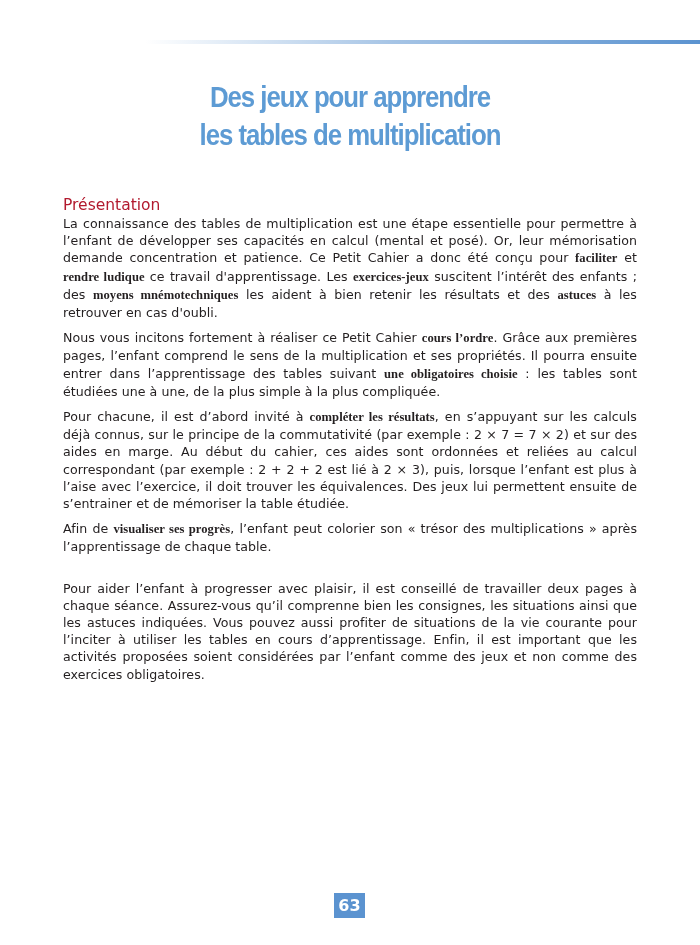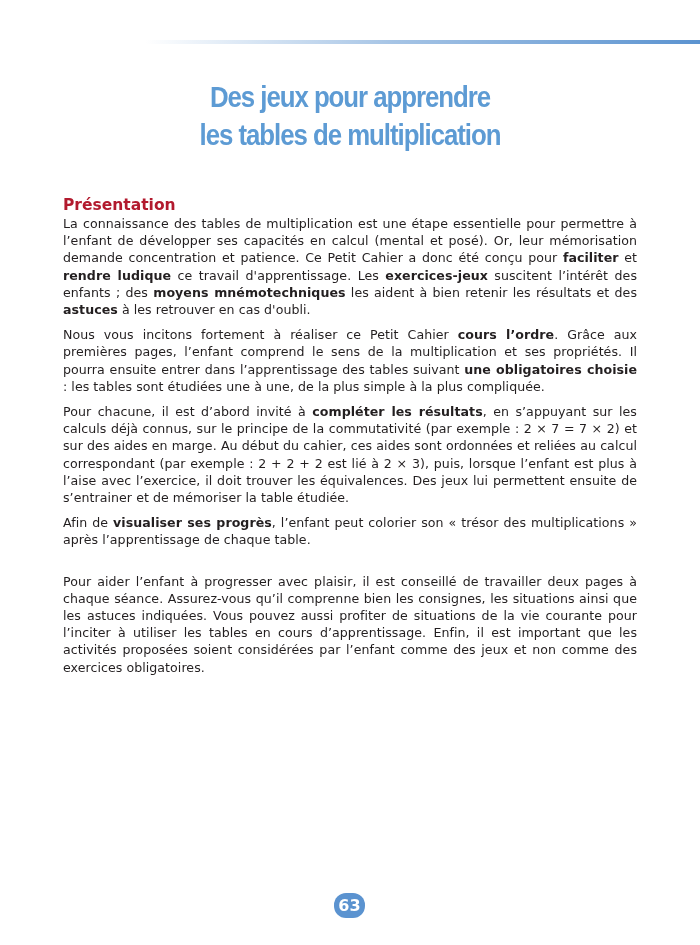--- a/index.html
+++ b/index.html
@@ -5,29 +5,29 @@
   html, body { margin:0; padding:0; background:#ffffff; }
   body { width:700px; height:945px; position:relative; overflow:hidden;
          font-family:"DejaVu Sans", sans-serif; color:#231f20; }
   .topbar { position:absolute; left:145px; top:40px; width:555px; height:4px;
             background:linear-gradient(to right, rgba(91,147,208,0) 0%, rgba(91,147,208,0.55) 45%, #5b93d0 100%); }
   .title { position:absolute; left:0; top:78px; width:700px; text-align:center;
            font-family:"Liberation Sans", sans-serif; font-weight:bold; color:#5d9bd4;
            font-size:30px; line-height:38px; letter-spacing:-1.2px; transform:scaleX(0.86); }
   .title div { white-space:nowrap; }
   .content { position:absolute; left:63px; top:196px; width:574px; }
-  h2 { margin:0; font-family:"DejaVu Sans", sans-serif; font-weight:bold; color:#b21a2e;
+  h2 { margin:0; font-family:"DejaVu Sans", sans-serif; font-weight:normal; color:#b21a2e;
        font-size:15.5px; line-height:19px; }
   p { margin:0 0 8px 0; font-size:12.6px; line-height:17.2px; text-align:justify;
       letter-spacing:0.05px; }
-  p b { font-weight:bold; }
+  p b { font-weight:bold;font-family:Liberation Serif, serif; }
   .sec2 { margin-top:24px; }
   .pagenum { position:absolute; left:334px; top:893px; width:31px; height:25px;
              background:#5b93d0; color:#fff; font-family:"DejaVu Sans", sans-serif; font-weight:bold;
-             font-size:16px; line-height:25px; text-align:center; border-radius:12px; }
+             font-size:16px; line-height:25px; text-align:center; border-radius:0; }
 </style>
 </head>
 <body>
 
 <div class="topbar"></div>
 
 <div class="title">
   <div>Des jeux pour apprendre</div>
   <div>les tables de multiplication</div>
 </div>

